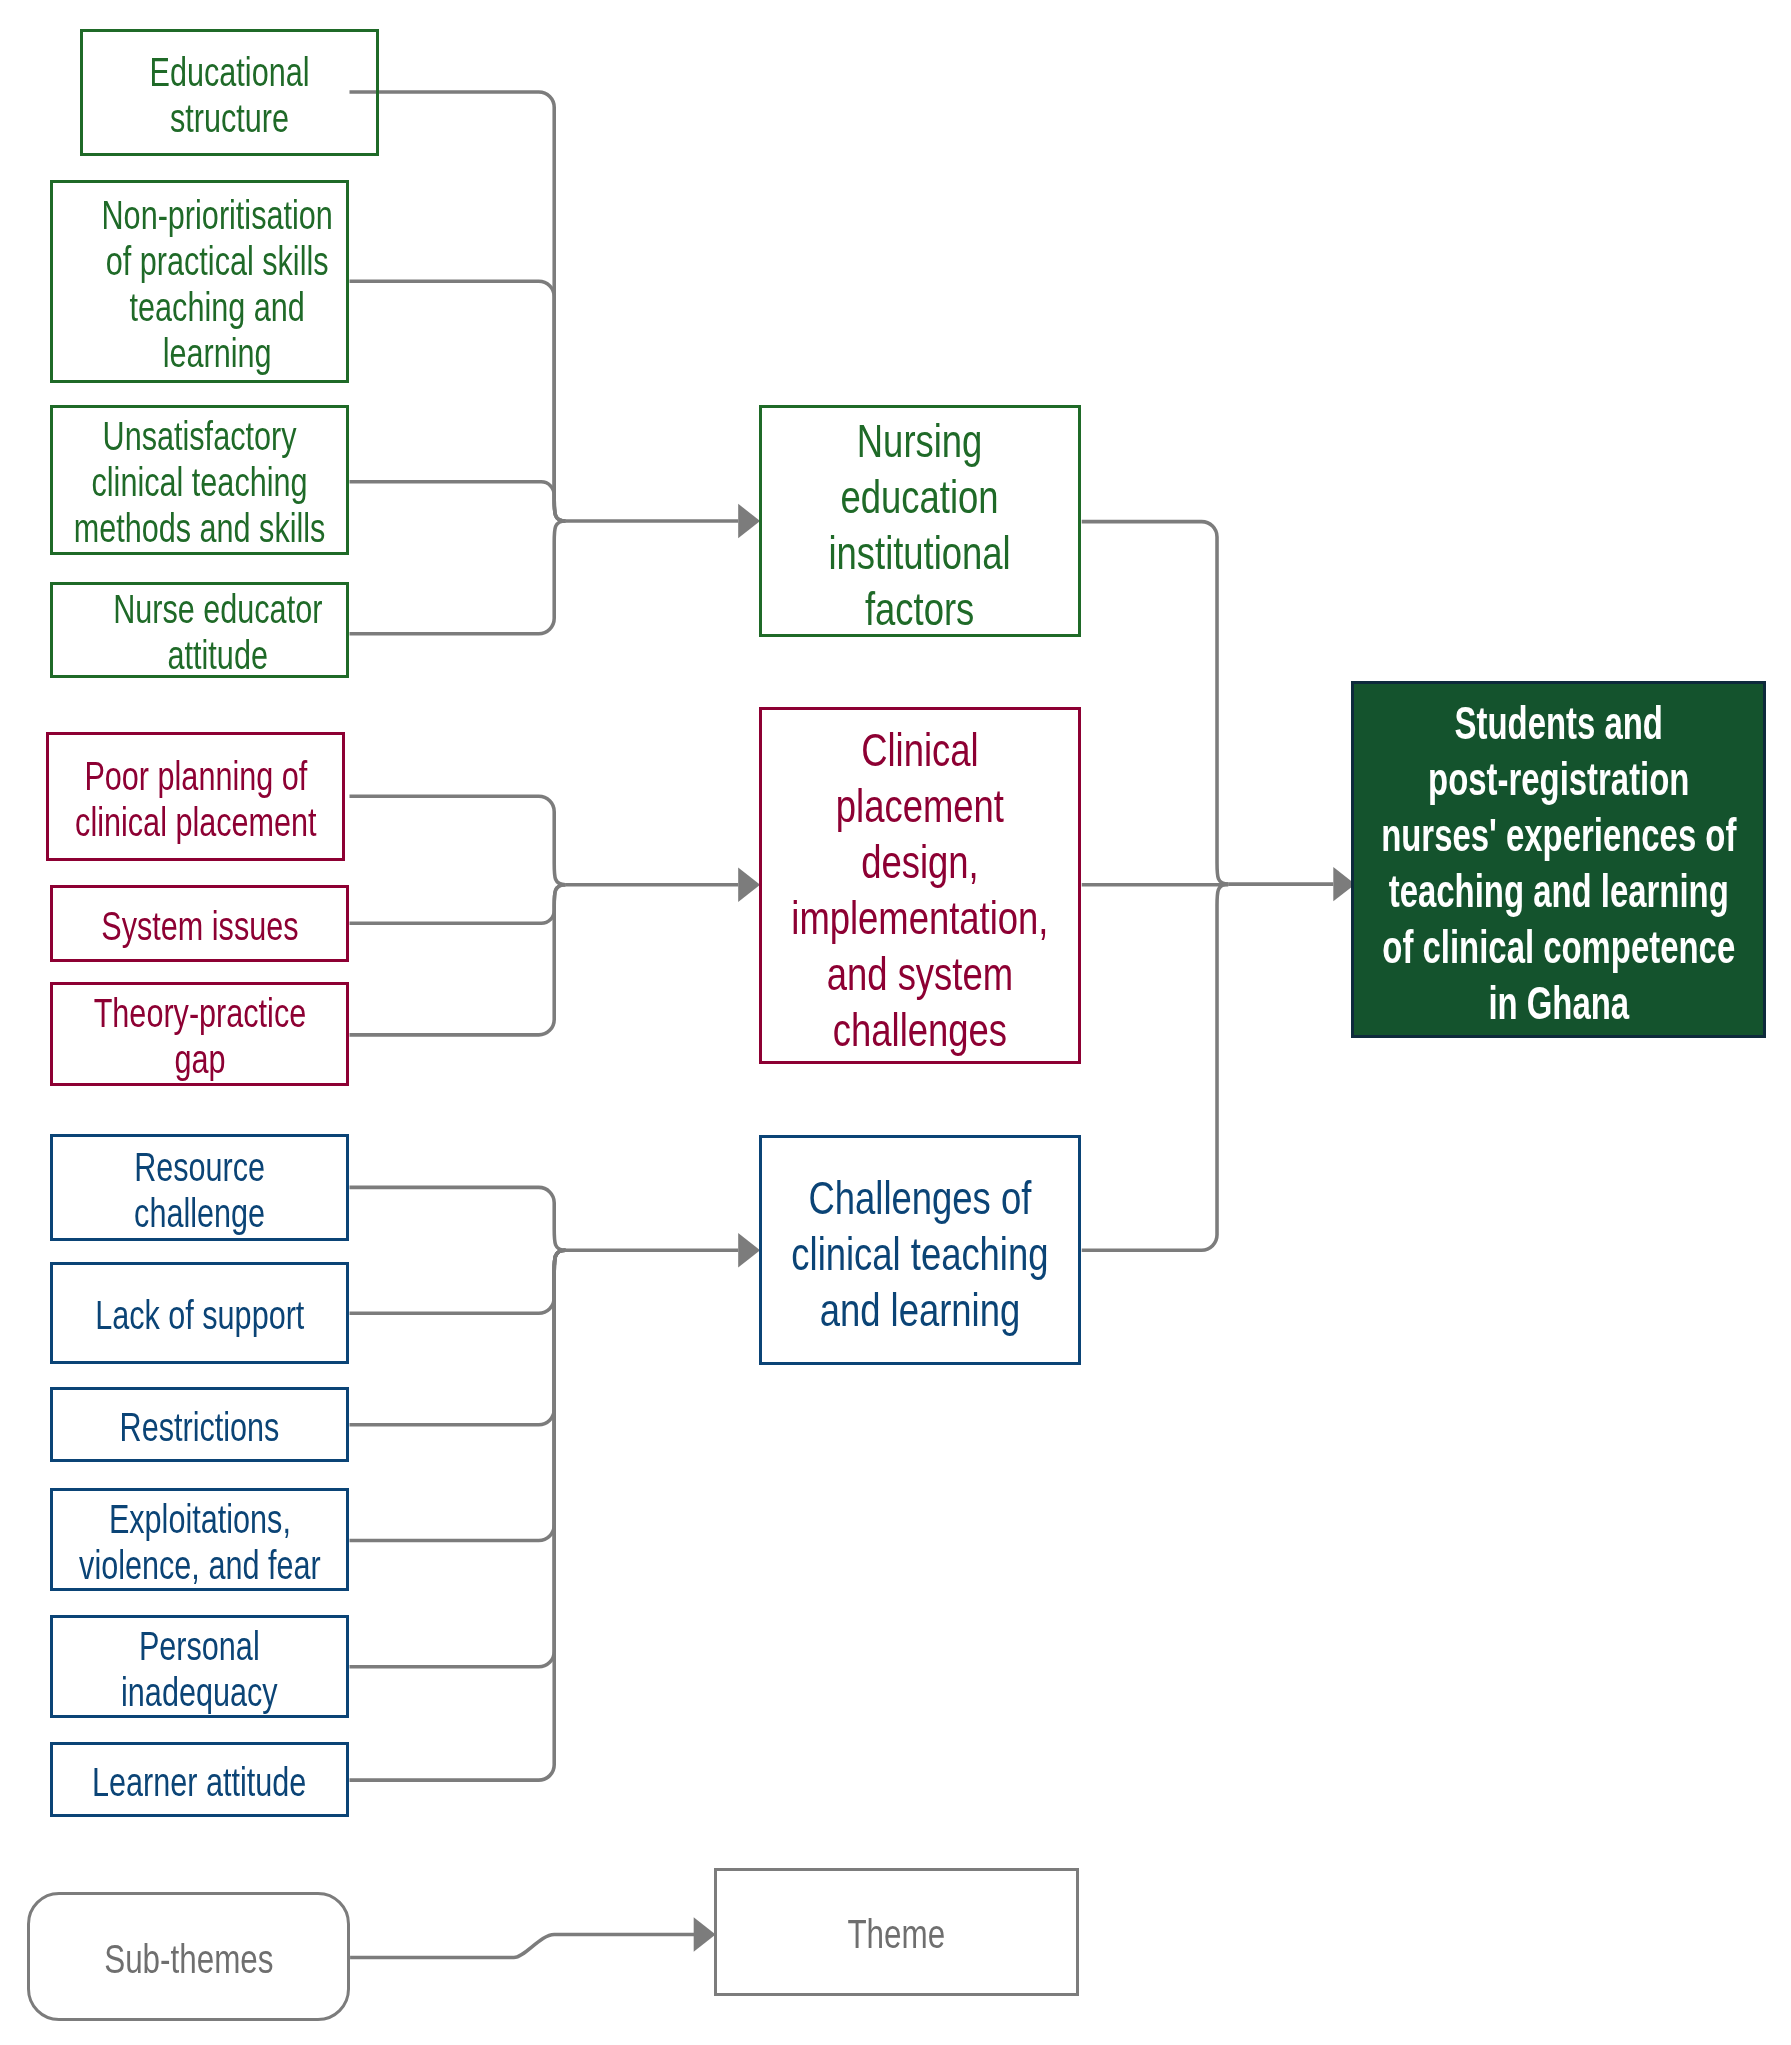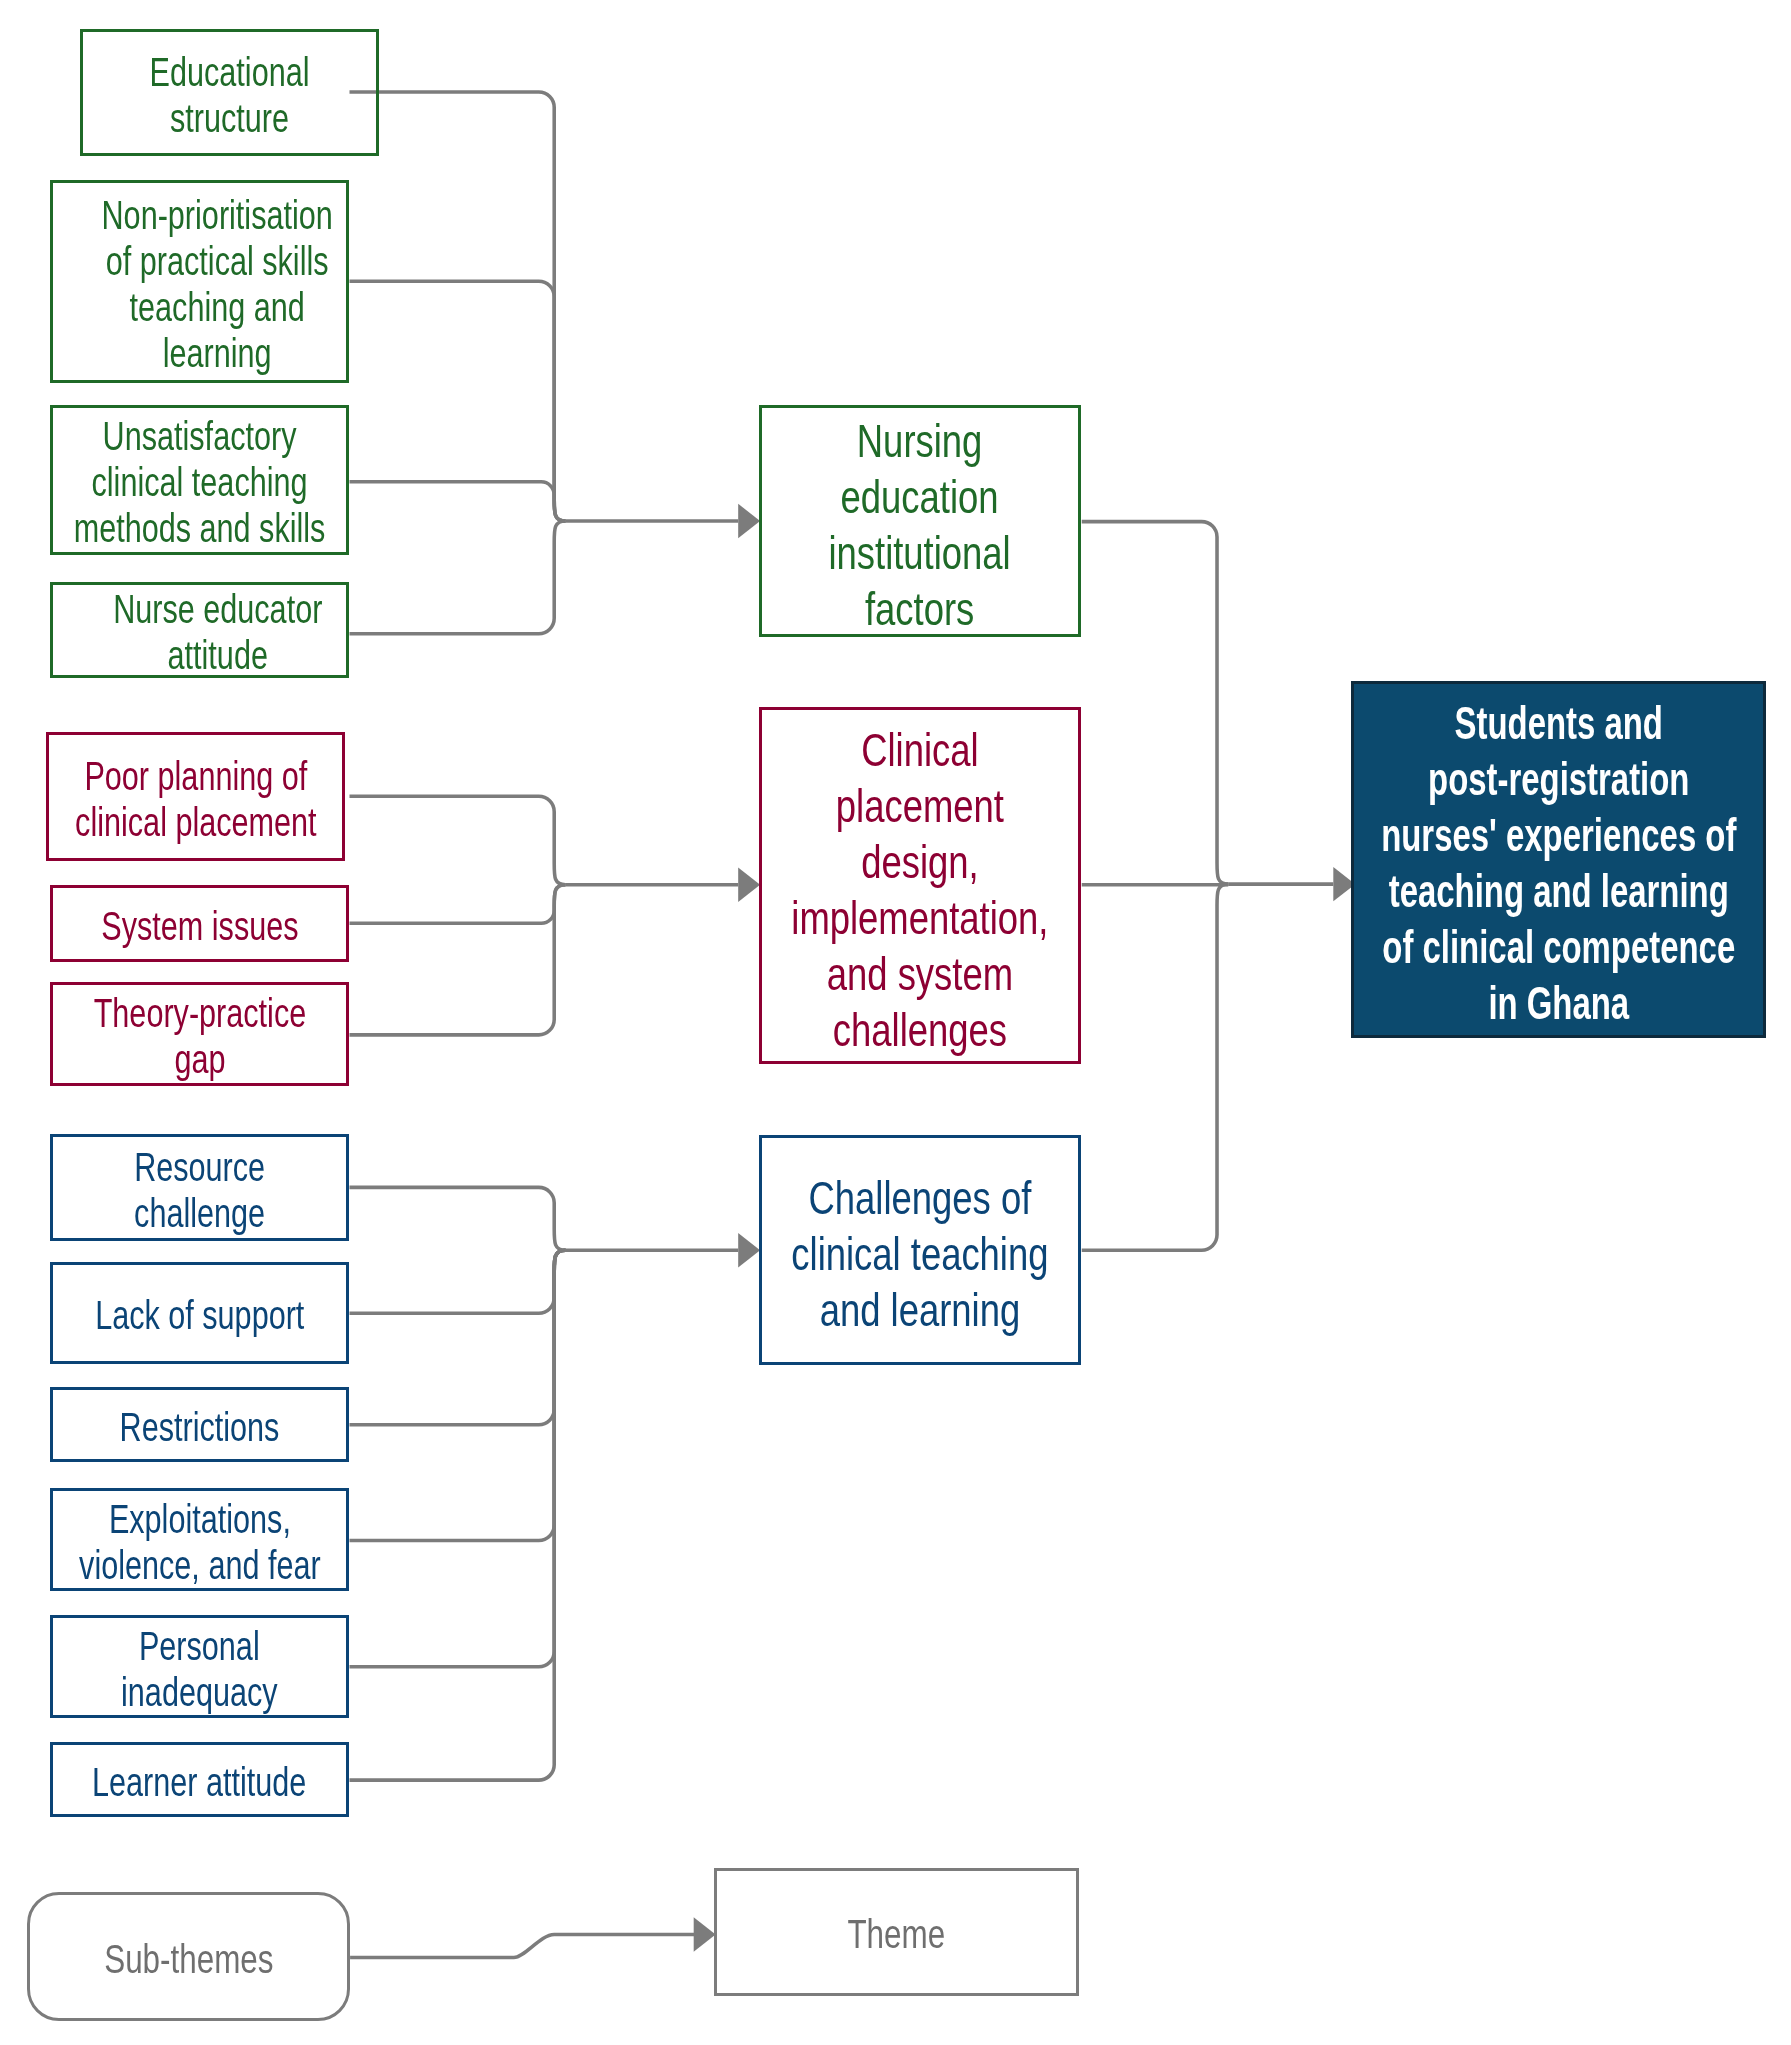--- a/index.html
+++ b/index.html
@@ -14,21 +14,21 @@
   .node .txt{display:block;transform-origin:center center;white-space:pre;}
   .sub{border-style:solid;border-width:3.6px;font-size:40px;line-height:46px;}
   .sub .txt{transform:scaleX(0.765) translateY(1.8px);}
   .mid{border-style:solid;border-width:3.6px;font-size:47px;line-height:56px;}
   .mid .txt{transform:scaleX(0.775) translateY(3.6px);}
   .g{border-color:#1F6A28;color:#1F6A28;}
   .c{border-color:#8D0033;color:#8D0033;}
   .b{border-color:#0B4476;color:#0B4476;}
   .grey{border-color:#7C7C7C;color:#6f6f6f;font-size:40px;line-height:46px;}
   .grey .txt{transform:scaleX(0.785) translateY(1.8px);}
-  .main{background:#0c4a6e;border:3.6px solid #0E2A3C;color:#ffffff;font-weight:bold;
+  .main{background:#14532d;border:3.6px solid #0E2A3C;color:#ffffff;font-weight:bold;
         font-size:47px;line-height:56px;}
   .main .txt{transform:scaleX(0.70) translateY(3px);}
 </style>
 </head>
 <body>
 
 <div id="stage">
   <svg id="links" viewBox="0 0 3020 3448" xmlns="http://www.w3.org/2000/svg">
       <path d="M589,155 H908 A26,26 0 0 1 934,181 V842 C934,865.4 934,878 953,878" fill="none" stroke="#7C7C7C" stroke-width="6" stroke-linecap="butt"></path>
       <path d="M589,474 H908 A26,26 0 0 1 934,500 V842 C934,865.4 934,878 953,878" fill="none" stroke="#7C7C7C" stroke-width="6" stroke-linecap="butt"></path>

